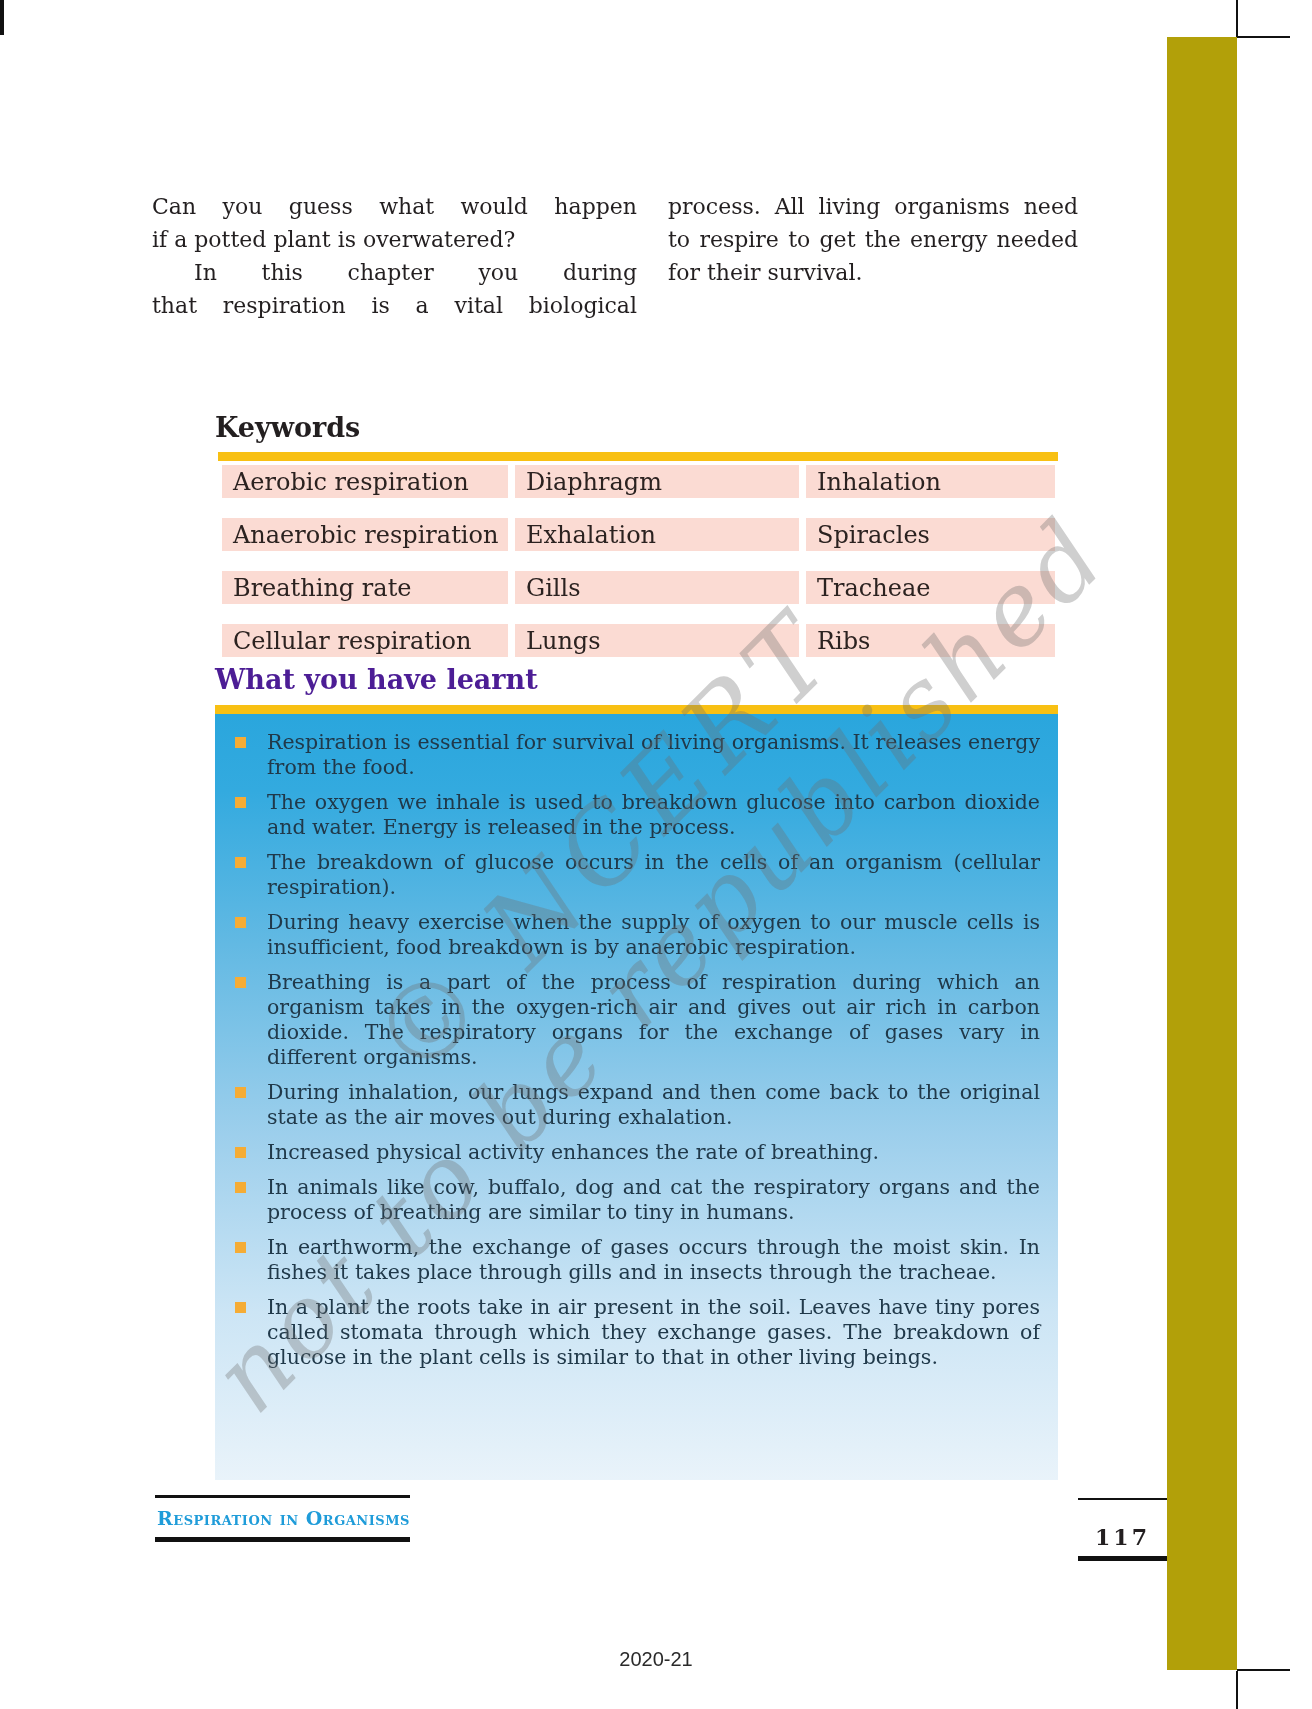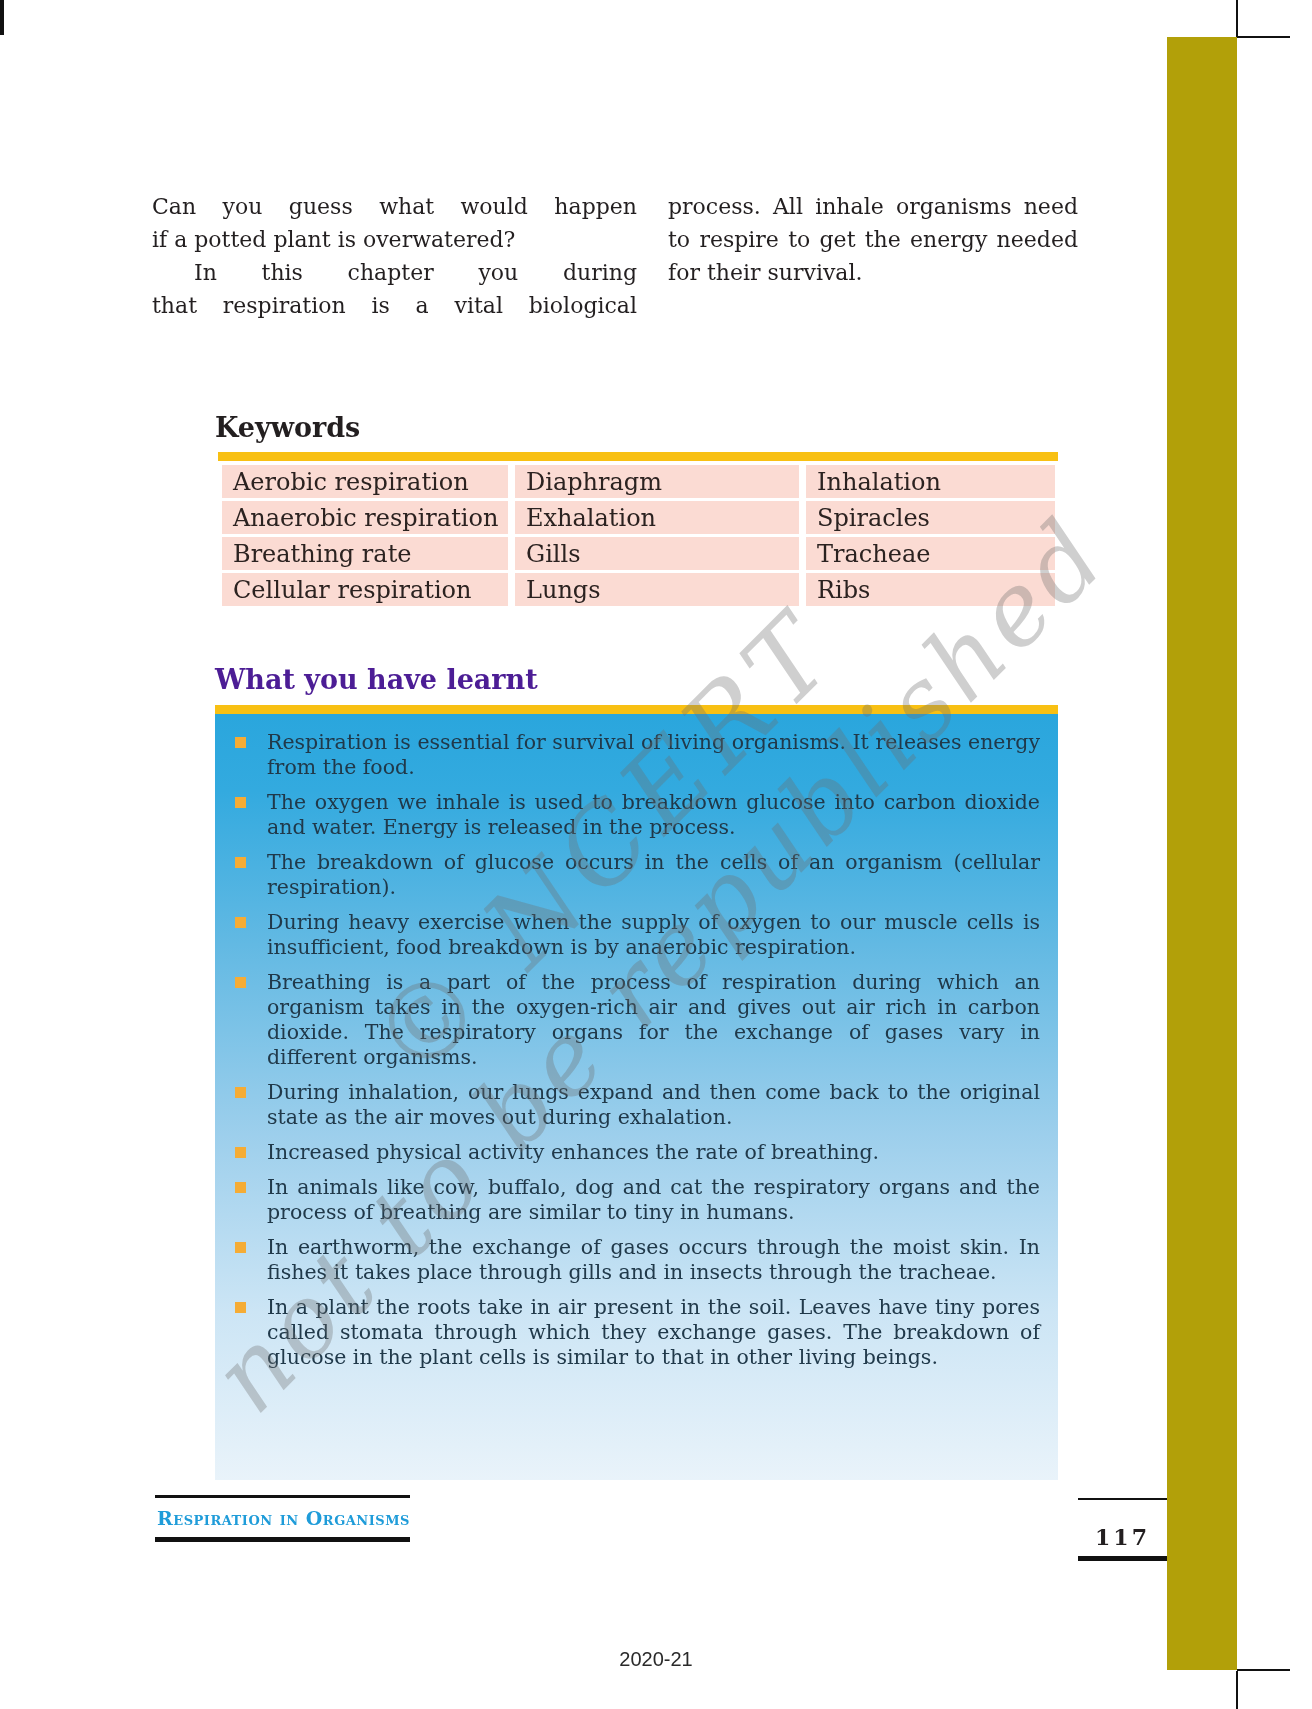--- a/index.html
+++ b/index.html
@@ -25,21 +25,21 @@
   .intro-left{left:152px;width:485px;}
   .intro-right{left:668px;width:410px;}
   .iline{display:block;}
   .jline{text-align:justify;text-align-last:justify;}
   .indent{text-indent:42px;}
   
   .kw-heading{position:absolute;left:215px;top:412px;font-size:27px;font-weight:bold;color:#231f20;}
   .gold-rule{position:absolute;left:218px;width:840px;height:9px;background:#f8c013;}
   .kw-rule{top:452px;}
   .kw-table{position:absolute;left:222px;top:465px;width:836px;display:flex;gap:7px;}
-  .kw-col{display:flex;flex-direction:column;gap:3px;}
+  .kw-col{display:flex;flex-direction:column;gap:20px;}
   .kw-col-1{width:286px;}
   .kw-col-2{width:284px;}
   .kw-col-3{width:249px;}
   .kw-cell{
     background:#fbdbd3;height:33px;display:flex;align-items:center;
     padding-left:11px;font-size:24px;color:#2b2220;
   }
   
   .learnt-heading{position:absolute;left:215px;top:664px;font-size:27px;font-weight:bold;color:#4c1d95;}
   .learnt-rule{top:705px;left:215px;width:843px;}
@@ -97,21 +97,21 @@
 
   <div class="olive-bar"></div>
 
   <div class="intro-col intro-left">
     <span class="iline jline">Can you guess what would happen</span>
     <span class="iline">if a potted plant is overwatered?</span>
     <span class="iline jline indent">In this chapter you during</span>
     <span class="iline jline">that respiration is a vital biological</span>
   </div>
   <div class="intro-col intro-right">
-    <span class="iline jline">process. All inhale organisms need</span>
+    <span class="iline jline">process. All living organisms need</span>
     <span class="iline jline">to respire to get the energy needed</span>
     <span class="iline">for their survival.</span>
   </div>
 
   <div class="kw-heading">Keywords</div>
   <div class="gold-rule kw-rule"></div>
   <div class="kw-table">
     <div class="kw-col kw-col-1">
       <div class="kw-cell">Aerobic respiration</div>
       <div class="kw-cell">Anaerobic respiration</div>

